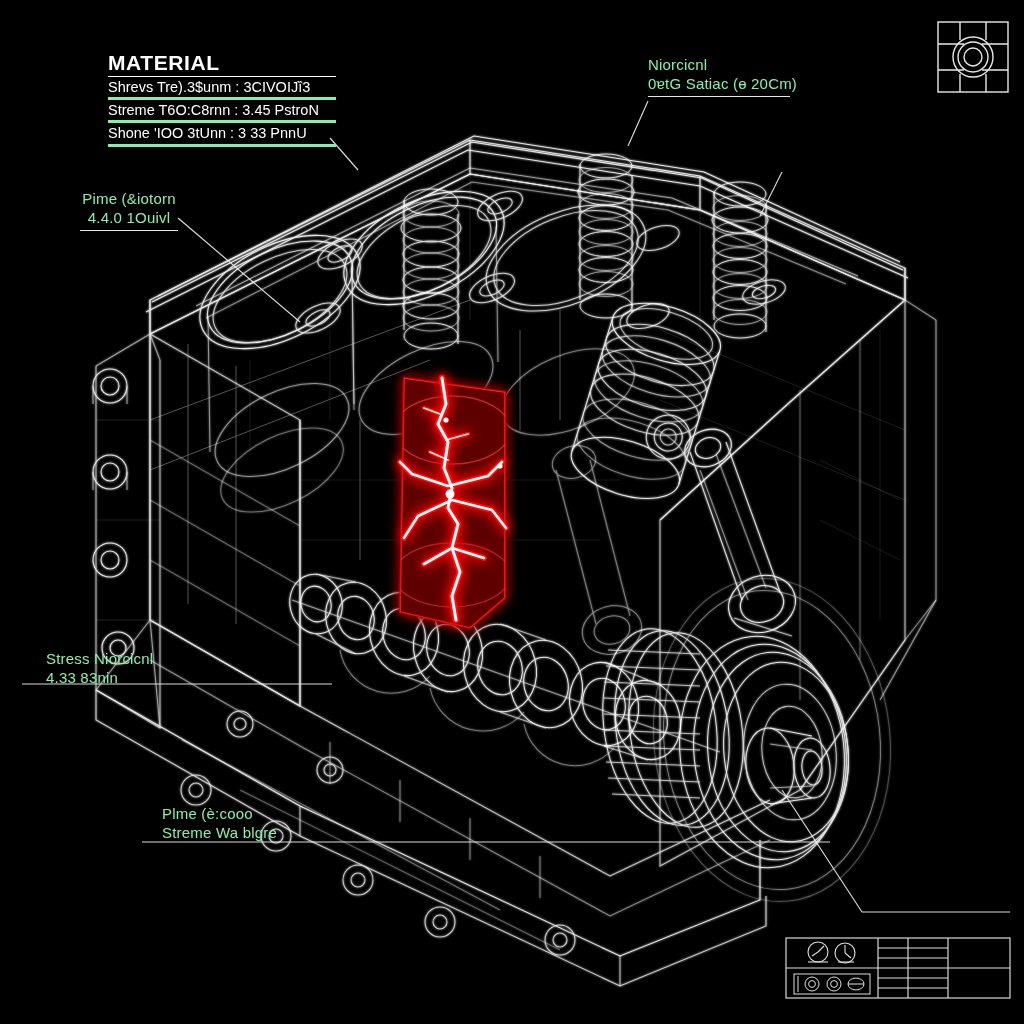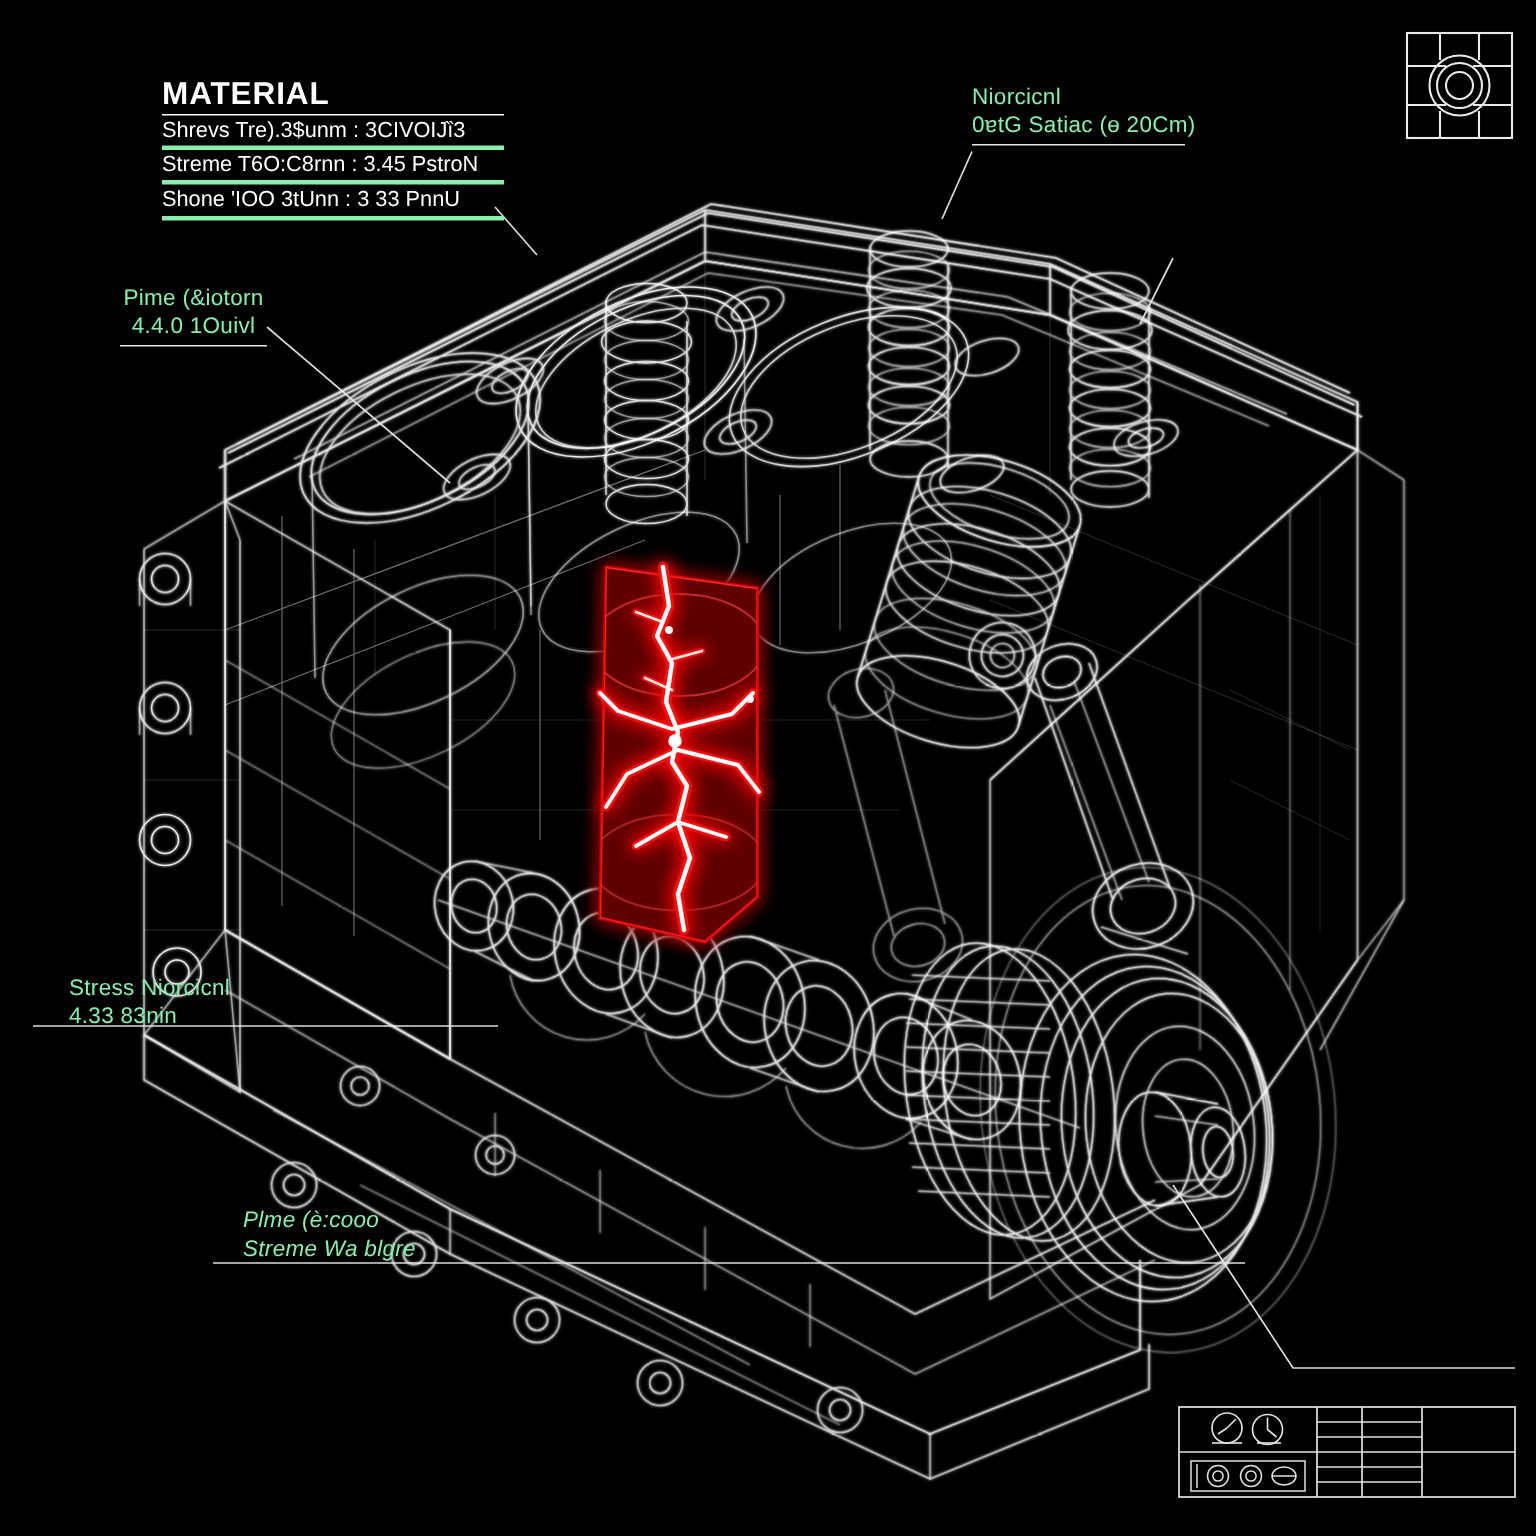--- a/index.html
+++ b/index.html
@@ -470,18 +470,18 @@
     <span class="ln">0ɐtG Satiac (ɵ 20Cm)</span>
     <span class="rule" style="width:142px"></span>
   </div>
 
 
   <div class="callout lbl" style="left:46px;top:650px;">
     <span class="ln">Stress Niorcicnl</span>
     <span class="ln">4.33 83nin</span>
   </div>
 
-  <div class="callout lbl" style="left:162px;top:805px;font-style:italic;">
+  <div class="callout lbl" style="left:162px;top:805px;">
     <span class="ln">Plme (è:cooo</span>
     <span class="ln">Streme Wa blgre</span>
   </div>
 
 </div>
 
 </body></html>

